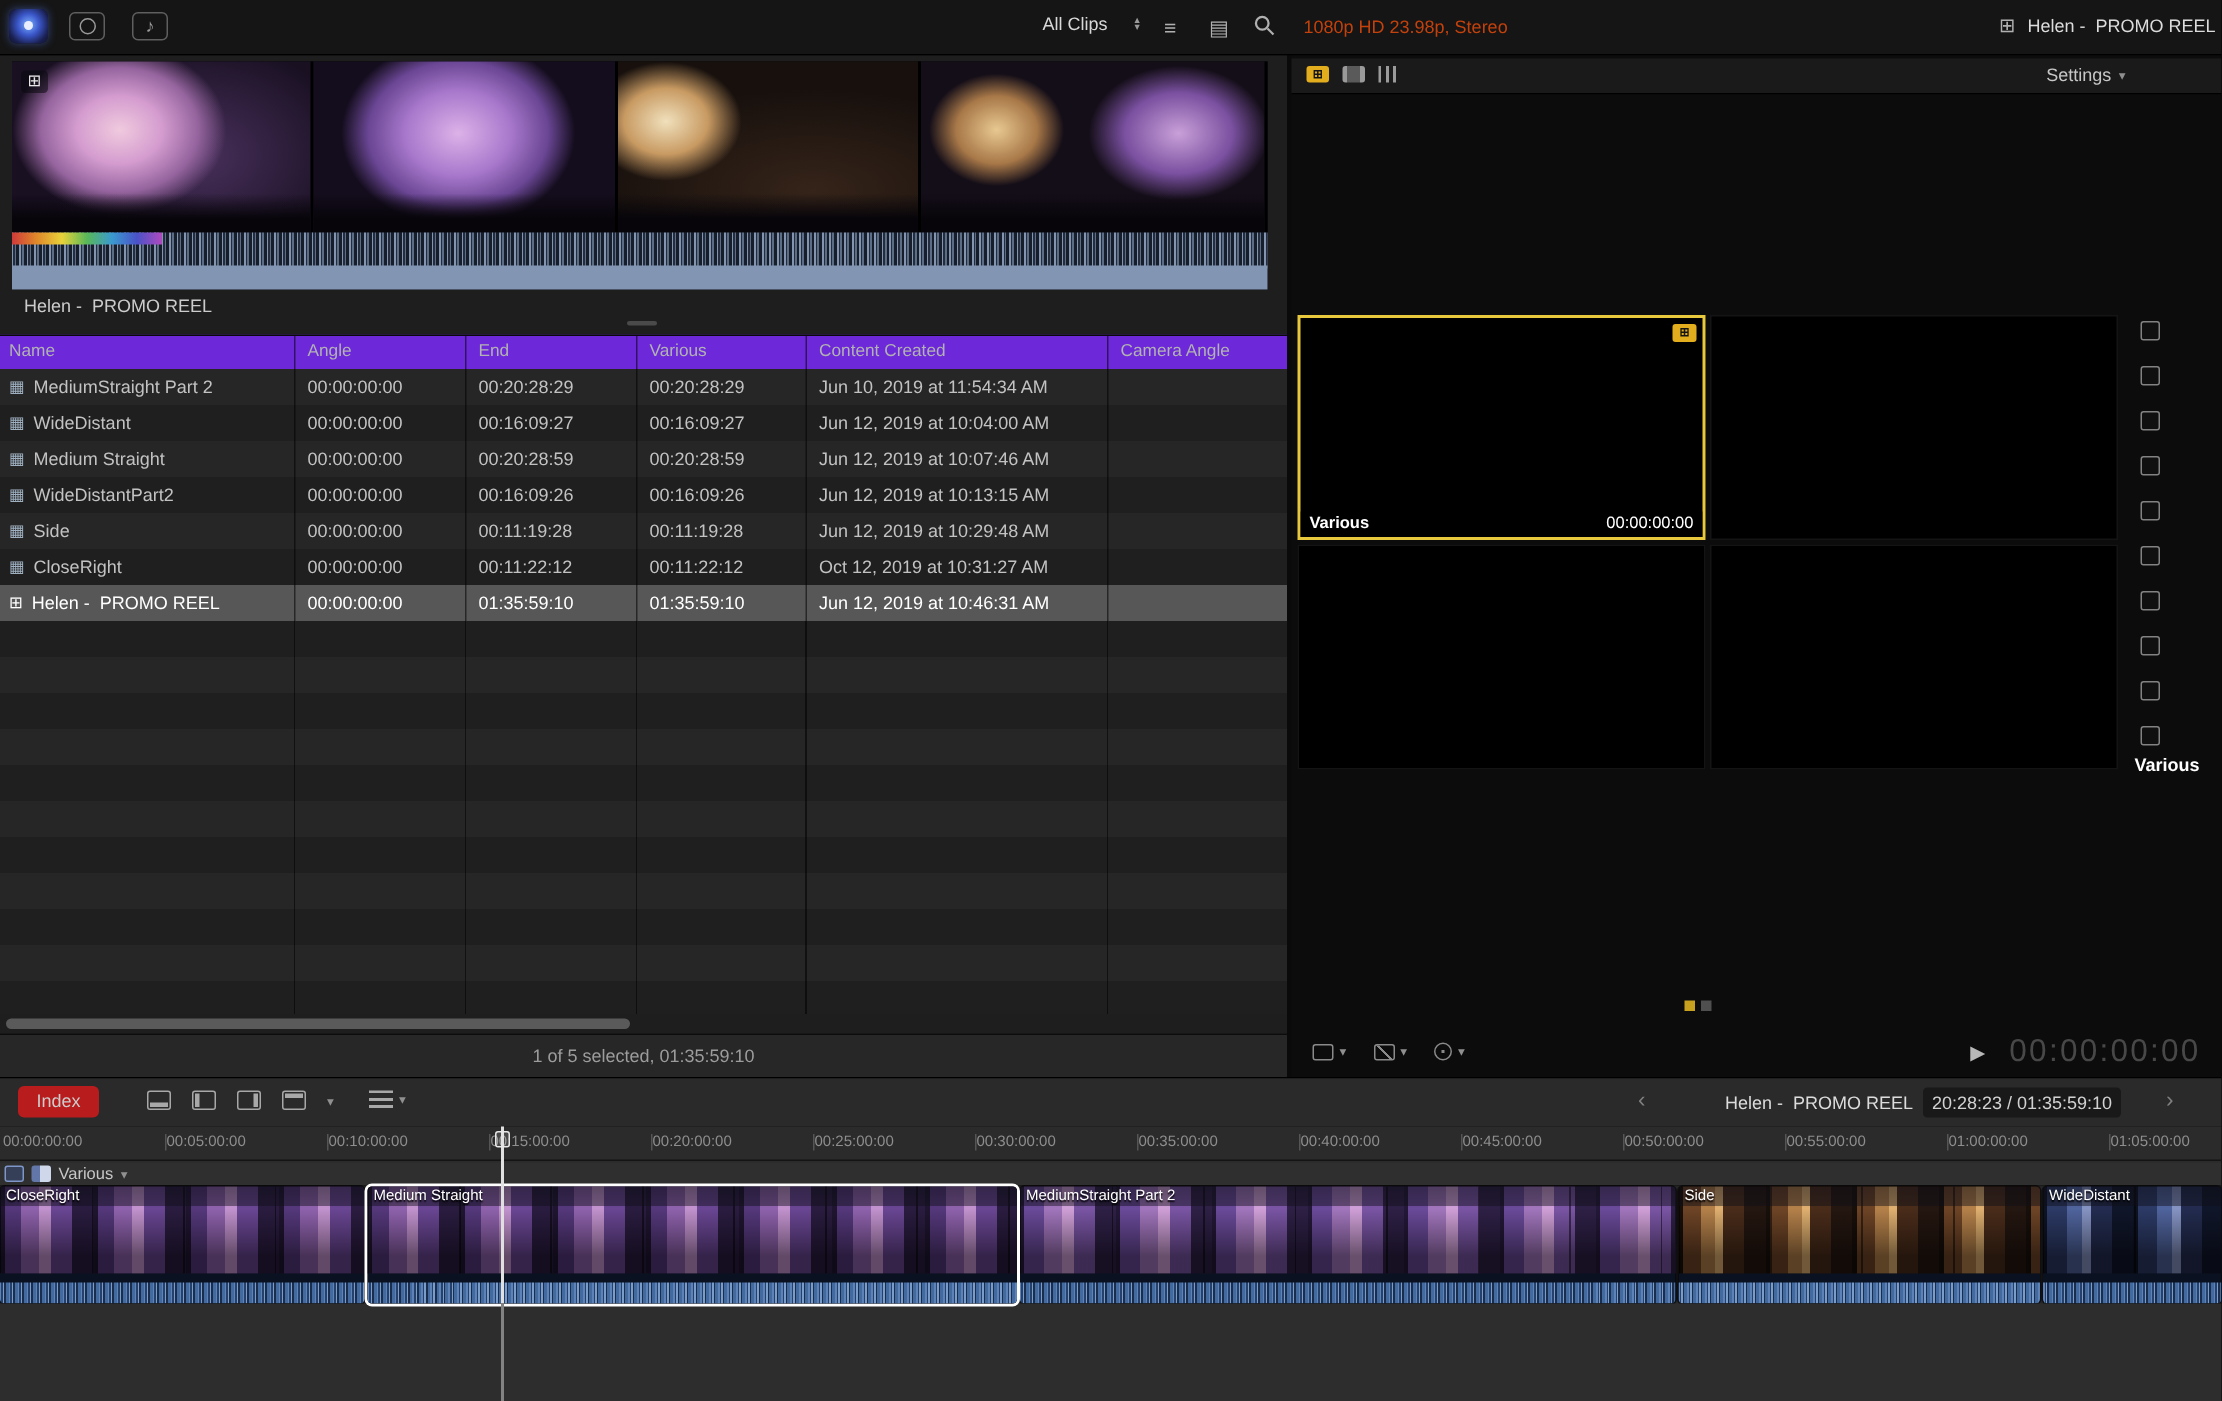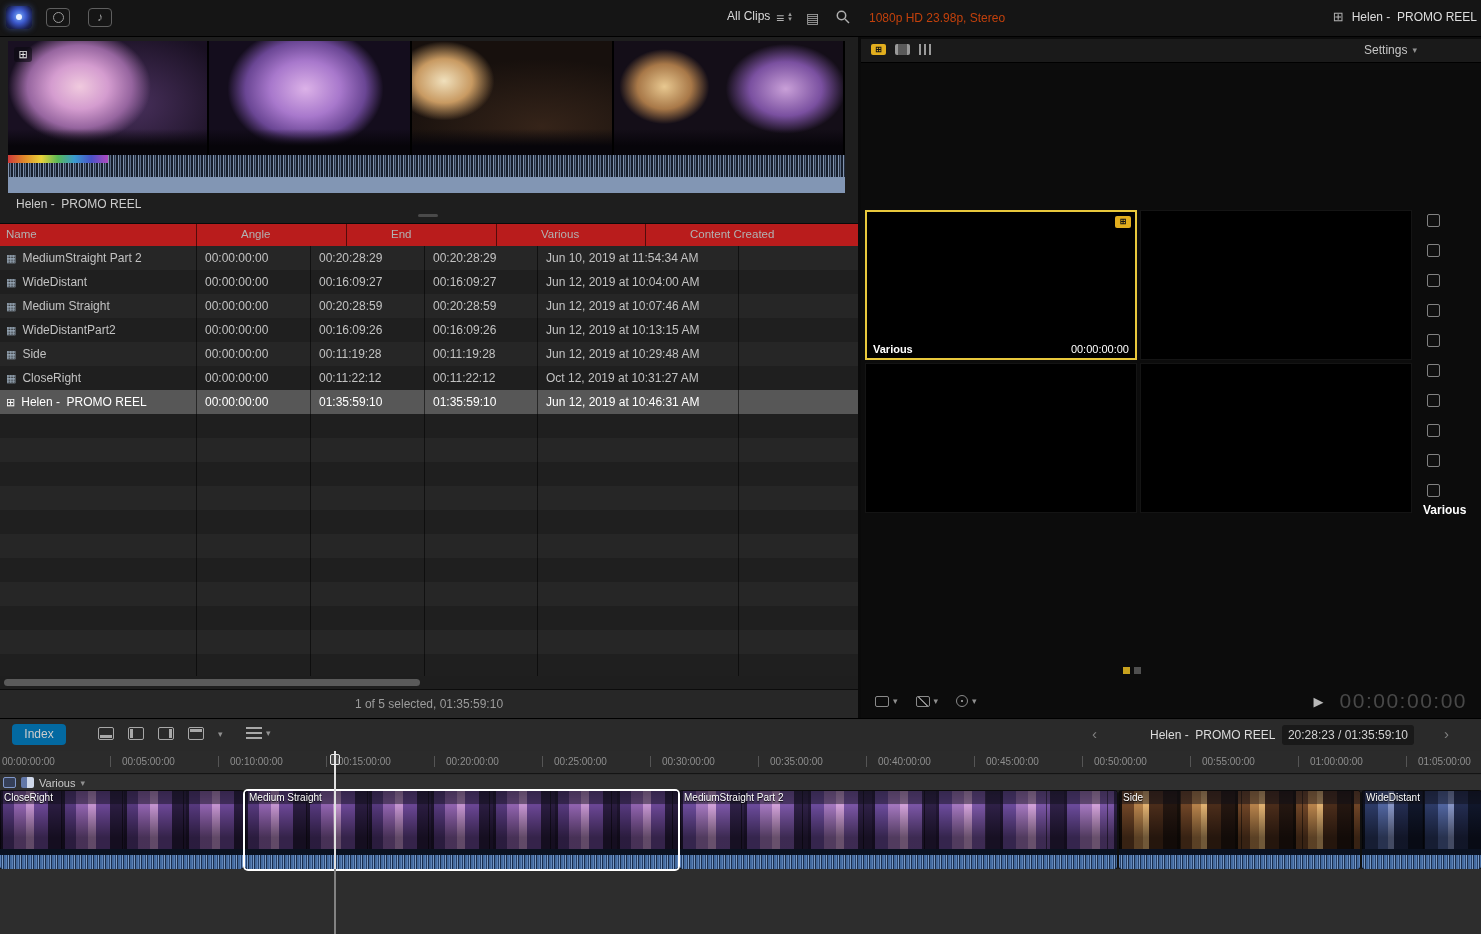--- a/index.html
+++ b/index.html
@@ -10,21 +10,21 @@
   
   #topbar{position:absolute;left:0;top:0;width:1481px;height:36px;background:#151515;border-bottom:1px solid #000;}
   #icon-import{position:absolute;left:6px;top:6px;width:26px;height:23px;border-radius:5px;
       background:radial-gradient(circle at 50% 45%,#7ab0ff 0%,#3a56c8 40%,#1a2050 75%,#10142e 100%);
       box-shadow:0 0 6px rgba(90,130,255,.45);}
   #icon-import::after{content:"";position:absolute;left:10px;top:8px;width:6px;height:6px;border-radius:50%;background:#e8f0ff;}
   .tb-box{position:absolute;top:8px;width:24px;height:19px;border:1px solid #5f5f5f;border-radius:4px;box-sizing:border-box;}
   #icon-photos{left:46px;}
   #icon-photos::after{content:"";position:absolute;left:6px;top:3px;width:9px;height:9px;border:1.5px solid #9a9a9a;border-radius:50%;}
   #icon-music{left:88px;color:#9a9a9a;font-size:12px;line-height:17px;text-align:center;}
-  #allclips{position:absolute;left:695px;top:9px;display:flex;align-items:center;gap:18px;color:#d8d8d8;font-size:12px;margin-left:32px;}
+  #allclips{position:absolute;left:695px;top:9px;display:flex;align-items:center;gap:18px;color:#d8d8d8;font-size:12px;}
   .updown{display:flex;flex-direction:column;line-height:5px;font-size:7px;color:#9a9a9a;}
   .tb-glyph{position:absolute;top:9px;font-size:14px;color:#b0b0b0;line-height:18px;}
   #icon-list{left:776px;}
   #icon-filmstrip{left:806px;}
   #icon-search{position:absolute;left:836px;top:10px;}
   #fmt-info{position:absolute;left:869px;top:11px;font-size:12px;color:#c2410c;}
   #vtitle-wrap{position:absolute;right:4px;top:10px;display:flex;align-items:center;gap:8px;}
   #vtitle-grid{font-size:13px;color:#b0b0b0;line-height:14px;}
   #vtitle{font-size:12px;color:#dcdcdc;}
   .pre{white-space:pre;}
@@ -54,22 +54,22 @@
         linear-gradient(#8296b4,#8296b4),
         repeating-linear-gradient(90deg,rgba(150,170,200,.85) 0 1px,rgba(35,45,62,1) 1px 2px,rgba(110,130,160,.8) 2px 3px,rgba(22,30,44,1) 3px 5px);
       background-size:100% 16px,100% 24px;background-position:bottom,top;background-repeat:no-repeat,no-repeat;}
   #rainbow{position:absolute;left:0;top:0;width:100px;height:8px;
       background:linear-gradient(90deg,#cf3a3a,#e08a2a,#e8d23a,#58b858,#3a9ad0,#4a52c8,#b04ac0);}
   #fs-title{position:absolute;left:16px;top:160px;font-size:12px;color:#cccccc;}
   #pane-handle{position:absolute;left:418px;top:177px;width:20px;height:3px;border-radius:2px;background:#4a4a4a;}
 
   .tgrid{display:grid;grid-template-columns:197px 114px 114px 113px 201px 119px;}
   .tc{border-right:1px solid rgba(0,0,0,.55);padding-left:8px;box-sizing:border-box;white-space:nowrap;overflow:hidden;}
-  #thead{position:absolute;left:0;top:186px;width:858px;height:22px;background:#b91c1c;
-      border-top:1px solid #0a0a0a;border-bottom:1px solid #0a0a0a;font-size:11.5px;color:#b2b2b2;line-height:21px;gap:36px;}
+  #thead{position:absolute;left:0;top:186px;width:858px;height:22px;background:#6d28d9;
+      border-top:1px solid #0a0a0a;border-bottom:1px solid #0a0a0a;font-size:11.5px;color:#b2b2b2;line-height:21px;}
   #tbody{position:absolute;left:0;top:209px;width:858px;}
   .trow{height:24px;line-height:24px;font-size:12px;color:#c2c2c2;}
   .trow:nth-child(odd){background:#262626;}
   .trow:nth-child(even){background:#1f1f1f;}
   .trow.selected{background:#575757;color:#ffffff;}
   .c-name{display:flex;align-items:center;gap:6px;padding-left:6px;}
   .rowicon{font-size:11px;color:#9fb0c0;line-height:24px;}
   .trow.selected .rowicon{color:#fff;}
   #tempty{position:absolute;left:0;top:377px;width:858px;height:262px;
       background-image:
@@ -118,39 +118,39 @@
       background:linear-gradient(45deg,transparent 46%,#8a8a8a 46% 54%,transparent 54%);}
   .vb-ic3{width:12px;height:12px;border:1.5px solid #8a8a8a;border-radius:50%;box-sizing:border-box;position:relative;}
   .vb-ic3::after{content:"";position:absolute;left:4px;top:4px;width:2px;height:2px;background:#8a8a8a;}
   #vcontrols-right{position:absolute;right:14px;top:652px;display:flex;gap:16px;align-items:center;}
   #vplay{font-size:13px;color:#b8b8b8;}
   #vtimecode{font-size:21px;color:#484848;letter-spacing:1.5px;}
 
   
   #timeline{position:absolute;left:0;top:718px;width:1481px;height:216px;background:#2b2b2b;border-top:1px solid #000;}
   #ttoolbar{position:absolute;left:0;top:0;width:1481px;height:32px;background:#2a2a2a;border-bottom:1px solid #070707;}
-  #index-btn{position:absolute;left:12px;top:5px;width:54px;height:21px;background:#0369a1;border-radius:4px;
+  #index-btn{position:absolute;left:12px;top:5px;width:54px;height:21px;background:#b91c1c;border-radius:4px;
       color:#cccccc;font-size:12px;text-align:center;line-height:21px;}
   #edit-icons{position:absolute;left:98px;top:8px;display:flex;gap:14px;align-items:center;}
   .tt-icon{width:16px;height:13px;border:1.5px solid #a8a8a8;border-radius:2px;box-sizing:border-box;position:relative;}
   .tt1::after{content:"";position:absolute;left:1px;right:1px;bottom:1px;height:3px;background:#a8a8a8;}
   .tt2::after{content:"";position:absolute;left:1px;top:1px;bottom:1px;width:3px;background:#a8a8a8;}
   .tt3::after{content:"";position:absolute;right:1px;top:1px;bottom:1px;width:3px;background:#a8a8a8;}
   .tt4::after{content:"";position:absolute;left:1px;right:1px;top:1px;height:3px;background:#a8a8a8;}
   #tools-dd{position:absolute;left:246px;top:8px;display:flex;gap:4px;align-items:center;}
   .tools-ic{width:16px;height:12px;background:repeating-linear-gradient(180deg,#a8a8a8 0 2px,transparent 2px 5px);}
   #tl-prev{position:absolute;left:1092px;top:6px;font-size:15px;color:#808080;}
   #tl-title{position:absolute;left:1150px;top:9px;font-size:12px;color:#dcdcdc;}
   #tl-tc{position:absolute;left:1282px;top:6px;width:132px;height:20px;background:#191919;border-radius:3px;
       text-align:center;line-height:20px;font-size:12px;color:#d2d2d2;}
   #tl-next{position:absolute;left:1444px;top:6px;font-size:15px;color:#808080;}
 
   #truler{position:absolute;left:0;top:32px;width:1481px;height:22px;background:#2b2b2b;border-bottom:1px solid #141414;}
   .rlab{position:absolute;top:5px;font-size:10px;color:#8e8e8e;white-space:nowrap;}
-  .rlab.tk{border-left:1px solid #555;padding-left:11px;}
+  .rlab.tk{border-left:1px solid #555;padding-left:0;}
 
   #trackbar{position:absolute;left:0;top:56px;width:1481px;height:16px;background:#2f2f2f;border-bottom:1px solid #1a1a1a;
       display:flex;align-items:center;gap:5px;padding-left:3px;box-sizing:border-box;}
   .trk-ic1{width:13px;height:11px;border:1px solid #7f96c8;border-radius:2px;background:rgba(60,80,130,.5);box-sizing:border-box;}
   .trk-ic2{width:13px;height:11px;border-radius:2px;background:linear-gradient(90deg,rgba(120,150,220,.7) 0 6px,#cfd8ea 6px);}
   #trk-label{font-size:11px;color:#c8c8c8;}
 
   #clipsrow{position:absolute;left:0;top:72px;width:1481px;height:78px;background:#262626;}
   .clip{position:absolute;top:0;height:78px;border-radius:3px;overflow:hidden;background:#000;box-shadow:0 0 0 1px rgba(0,0,0,.6);}
   .clip.selected{box-shadow:0 0 0 2px #ffffff;z-index:2;}

